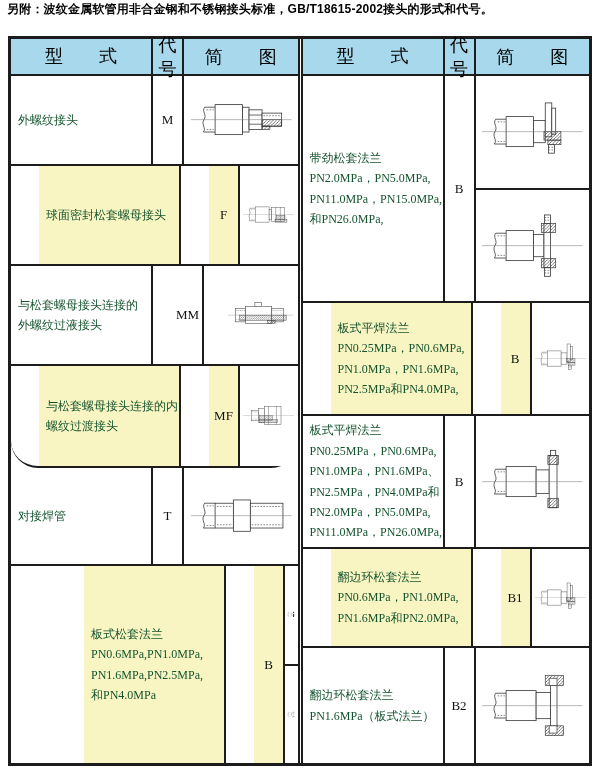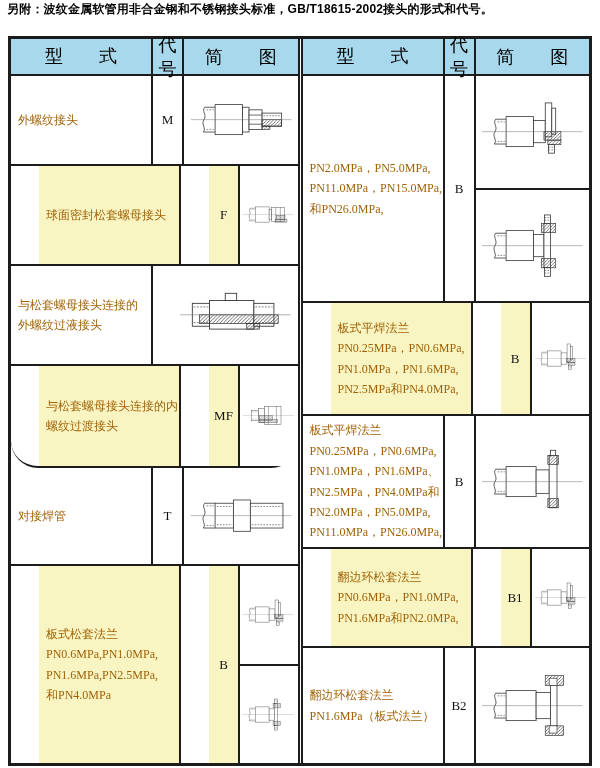--- a/index.html
+++ b/index.html
@@ -12,21 +12,21 @@
               display:flex;border:3px solid var(--bd);box-sizing:border-box;background:#fff;}
   .half{flex:1;display:flex;flex-direction:column;min-width:0;}
   .mid-divider{flex:0 0 5px;width:5px;border-left:2px solid var(--bd);
                border-right:2px solid var(--bd);background:#fff;box-sizing:border-box;}
   .row{display:flex;border-bottom:2px solid var(--bd);box-sizing:border-box;min-height:0;}
   .row:last-child{border-bottom:none;}
   .cell{box-sizing:border-box;min-width:0;}
   .cell-type{width:142px;flex:0 0 142px;border-right:2px solid var(--bd);
              display:flex;flex-direction:column;justify-content:center;
              padding:4px 2px 4px 7px;
-             font-family:"Liberation Serif",serif;font-size:12px;color:#a16207;line-height:1.7;}
+             font-family:"Liberation Serif",serif;font-size:12px;color:#14532d;line-height:1.7;}
   .cell-code{width:31px;flex:0 0 31px;border-right:2px solid var(--bd);
              display:flex;align-items:center;justify-content:center;
              font-family:"Liberation Serif",serif;font-size:13px;color:#111;}
   .cell-diagram{flex:1;background:#fff;display:flex;flex-direction:column;}
   .sub{flex:1;display:flex;align-items:center;justify-content:center;min-height:0;overflow:hidden;}
   .sub + .sub{border-top:2px solid var(--bd);}
   .sub svg{width:92%;max-height:94%;}
   .row.hl .cell-type,.row.hl .cell-code{background:var(--hl);margin-left:28px;}
   .header-row{height:37px;flex:0 0 37px;}
   .header-row .cell{background:var(--hb);display:flex;align-items:center;justify-content:center;
@@ -102,20 +102,21 @@
                 <line x1="3" y1="50" x2="157" y2="50" stroke="#777" stroke-width="0.8"></line>
               </svg>
             </div>
           </div>
         </div>
         <div class="row" style="height: 100px; flex: 0 0 100px; gap: 20px;">
           <div class="cell cell-type">
             <div class="type-line">与松套螺母接头连接的</div>
             <div class="type-line">外螺纹过液接头</div>
           </div>
+          <div class="cell cell-code">MM</div>
           <div class="cell cell-diagram">
             <div class="sub">
               <svg viewBox="0 0 160 100" xmlns="http://www.w3.org/2000/svg" preserveAspectRatio="xMidYMid meet">
                 <defs>
                   <pattern id="hh" patternUnits="userSpaceOnUse" width="5" height="5">
                     <path d="M0,5 L5,0" stroke="#444" stroke-width="1.1"></path>
                   </pattern>
                 </defs>
                 <rect x="20" y="34" width="24" height="32" fill="#fff" stroke="#333" stroke-width="1.2"></rect>
                 <line x1="22" y1="39" x2="43" y2="39" stroke="#333" stroke-width="0.9" stroke-dasharray="2.5,2"></line>
@@ -181,21 +182,21 @@
                 <line x1="43" y1="64" x2="66" y2="64" stroke="#333" stroke-width="0.9" stroke-dasharray="2.5,2"></line>
                 <rect x="68" y="26" width="26" height="48" fill="#fff" stroke="#333" stroke-width="1.2"></rect>
                 <rect x="94" y="31" width="50" height="38" fill="#fff" stroke="#333" stroke-width="1.2"></rect>
                 <line x1="96" y1="36" x2="142" y2="36" stroke="#333" stroke-width="0.9" stroke-dasharray="2.5,2"></line>
                 <line x1="96" y1="64" x2="142" y2="64" stroke="#333" stroke-width="0.9" stroke-dasharray="2.5,2"></line>
                 <line x1="3" y1="50" x2="157" y2="50" stroke="#777" stroke-width="0.8"></line>
               </svg>
             </div>
           </div>
         </div>
-        <div class="row hl" style="height: 197px; flex: 0 0 197px;">
+        <div class="row hl" style="height: 197px; flex: 0 0 197px; padding-left: 45px;">
           <div class="cell cell-type">
             <div class="type-line">板式松套法兰</div>
             <div class="type-line">PN0.6MPa,PN1.0MPa,</div>
             <div class="type-line">PN1.6MPa,PN2.5MPa,</div>
             <div class="type-line">和PN4.0MPa</div>
           </div>
           <div class="cell cell-code">B</div>
           <div class="cell cell-diagram">
             <div class="sub">
               <svg viewBox="0 0 160 100" xmlns="http://www.w3.org/2000/svg" preserveAspectRatio="xMidYMid meet">
@@ -248,20 +249,21 @@
       </div>
     <div class="mid-divider"></div>
     <div class="half" id="half-right">
         <div class="row header-row">
           <div class="cell cell-type">型　　式</div>
           <div class="cell cell-code">代号</div>
           <div class="cell cell-diagram">简　　图</div>
         </div>
         <div class="row" style="height: 227px; flex: 0 0 227px;">
           <div class="cell cell-type">
+            <div class="type-line">带劲松套法兰</div>
             <div class="type-line">PN2.0MPa，PN5.0MPa,</div>
             <div class="type-line">PN11.0MPa，PN15.0MPa,</div>
             <div class="type-line">和PN26.0MPa,</div>
           </div>
           <div class="cell cell-code">B</div>
           <div class="cell cell-diagram">
             <div class="sub">
               <svg viewBox="0 0 160 100" xmlns="http://www.w3.org/2000/svg" preserveAspectRatio="xMidYMid meet">
                 <defs>
                   <pattern id="hh" patternUnits="userSpaceOnUse" width="5" height="5">

